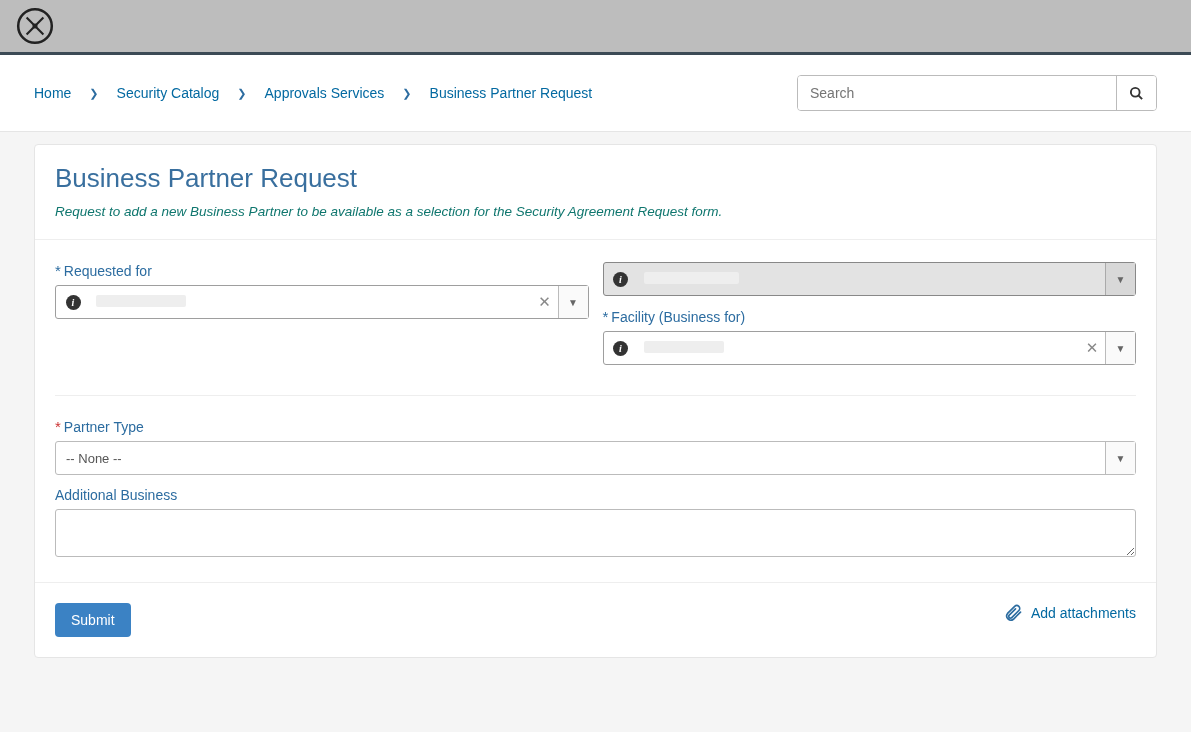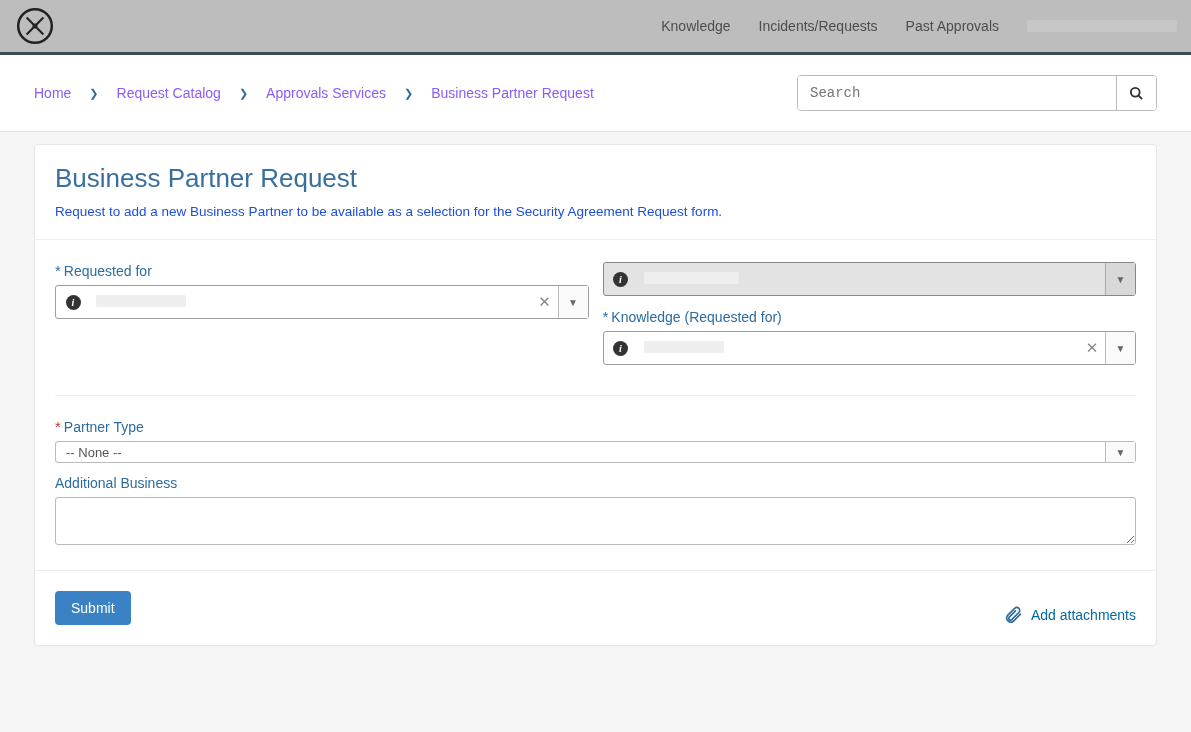--- a/index.html
+++ b/index.html
@@ -47,21 +47,21 @@
     align-items: center;
     padding: 20px 34px;
   }
   .breadcrumbs {
     display: flex;
     align-items: center;
     gap: 18px;
     font-size: 14px;
   }
   .breadcrumbs a {
-    color: #8b5cf6;
+    color: #0369a1;
     text-decoration: none;
   }
   .chev {
     color: #2c6ca0;
     font-size: 11px;
   }
   .search-wrap {
     margin-left: auto;
     display: flex;
     border: 1px solid #bbb;
@@ -70,21 +70,20 @@
     height: 36px;
     width: 360px;
   }
   .search-wrap input {
     border: none;
     outline: none;
     padding: 0 12px;
     flex: 1;
     font-size: 14px;
     color:#666;
-    font-family:Liberation Mono, monospace;
   }
   .search-btn {
     width: 40px;
     border-left: 1px solid #bbb;
     background: #fff;
     display:flex;align-items:center;justify-content:center;
     cursor:pointer;
   }
   .content {
     padding: 12px 34px 30px;
@@ -99,21 +98,22 @@
     border-bottom:1px solid #eee;
   }
   .card-head h1 {
     font-size: 26px;
     font-weight: 400;
     color: #396f9e;
     margin-bottom: 10px;
   }
   .card-head p {
     font-size: 13.5px;
-    color: #1d4ed8;
+    color: #0f766e;
+    font-style: italic;
   }
   .card-body {
     padding: 22px 20px 10px;
   }
   .row {
     display:flex;
     gap: 14px;
     margin-bottom: 10px;
   }
   .col { flex:1; }
@@ -187,21 +187,21 @@
     background:#fff;
   }
   .divider {
     border-top: 1px solid #eee;
     margin: 18px 0 22px;
   }
   .select {
     display:flex;
     border:1px solid #bbb;
     border-radius:3px;
-    height:22px;
+    height:34px;
     background:#fff;
     align-items:center;
   }
   .select .sel-val {
     flex:1;
     padding: 0 10px;
     color:#555;
     font-size: 13px;
   }
   .select .drop {
@@ -218,21 +218,21 @@
     width:100%;
     height:48px;
     padding:8px 10px;
     resize: vertical;
     font-family: inherit;
   }
   .card-foot {
     border-top:1px solid #eee;
     padding: 20px;
     display:flex;
-    align-items:flex-end;
+    align-items:flex-start;
   }
   .btn-primary {
     background:#3b82c4;
     color:#fff;
     border:none;
     border-radius:4px;
     padding: 9px 16px;
     font-size:14px;
     cursor:pointer;
   }
@@ -259,33 +259,27 @@
 
 <div class="topbar">
   <div class="logo">
     <svg viewBox="0 0 100 100">
       <circle cx="50" cy="50" r="40" fill="none" stroke="#222" stroke-width="6"></circle>
       <path d="M30 70 L70 30" stroke="#222" stroke-width="5"></path>
       <path d="M30 30 L70 70" stroke="#222" stroke-width="5"></path>
       <circle cx="50" cy="50" r="6" fill="#222"></circle>
     </svg>
   </div>
-  <div class="nav">
-    <a href="#">Knowledge</a>
-    <a href="#">Incidents/Requests</a>
-    <a href="#">Past Approvals</a>
-    <div class="nav-extra"></div>
-  </div>
 </div>
 
 <div class="subhead">
   <div class="breadcrumbs">
     <a href="#">Home</a>
     <span class="chev">❯</span>
-    <a href="#">Request Catalog</a>
+    <a href="#">Security Catalog</a>
     <span class="chev">❯</span>
     <a href="#">Approvals Services</a>
     <span class="chev">❯</span>
     <a href="#">Business Partner Request</a>
   </div>
   <div class="search-wrap">
     <input type="text" placeholder="Search" style="">
     <div class="search-btn">
       <svg width="15" height="15" viewBox="0 0 24 24" fill="none" stroke="#333" stroke-width="3">
         <circle cx="10" cy="10" r="7"></circle>
@@ -321,21 +315,21 @@
           <div class="field">
             <div class="combo disabled">
               <div class="info">
                   <span class="info-circle">i</span>
                 </div>
               <div class="val"><span class="redact" style="width:95px;"></span></div>
               <div class="drop">▼</div>
             </div>
           </div>
           <div class="field">
-            <label class="field-label req-blue">Knowledge (Requested for)</label>
+            <label class="field-label req-blue">Facility (Business for)</label>
             <div class="combo">
               <div class="info">
                   <span class="info-circle">i</span>
                 </div>
               <div class="val"><span class="redact" style="width:80px;"></span></div>
               <div class="clear">✕</div>
               <div class="drop">▼</div>
             </div>
           </div>
         </div>

